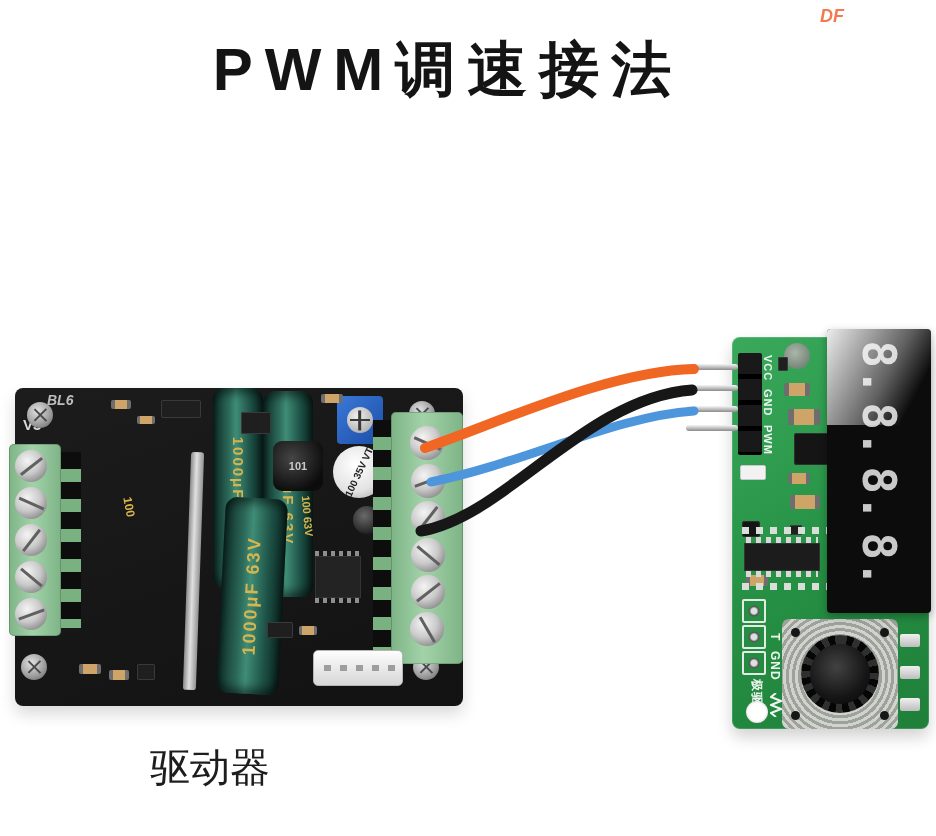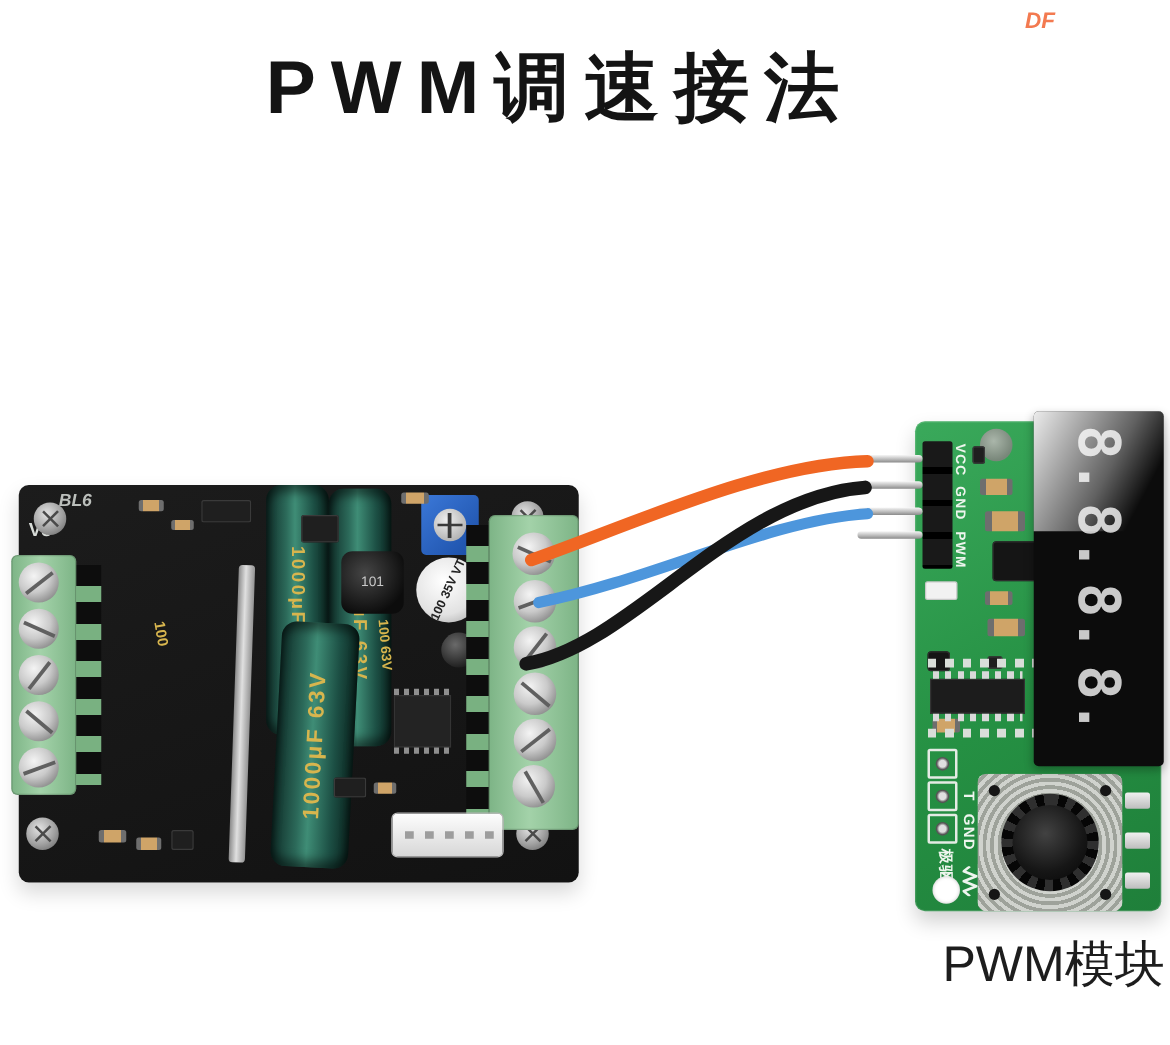--- a/index.html
+++ b/index.html
@@ -44,21 +44,21 @@
   .heatstrip{position:absolute;background:linear-gradient(90deg,#8a8a8a,#e0e0e0 45%,#929292);
              transform:rotate(2deg);border-radius:3px;}
   .trimmer{position:absolute;background:linear-gradient(135deg,#3b78d8,#1b4ea6);border-radius:4px;}
   .trimmer .core{position:absolute;left:50%;top:50%;width:26px;height:26px;border-radius:50%;
              transform:translate(-50%,-50%);background:radial-gradient(circle at 40% 35%,#efefef,#9f9f9f);}
   .trimmer .core::before,.trimmer .core::after{content:"";position:absolute;left:12%;top:45%;width:76%;
              height:10%;background:#3a3a3a;}
   .trimmer .core::after{transform:rotate(90deg);}
   .inductor{position:absolute;border-radius:9px;
              background:radial-gradient(circle at 38% 35%,#454545,#0c0c0c 75%);
-             display:flex;align-items:center;justify-content:center;color:#c9c9c9;font-size:11px;font-weight:400;}
+             display:flex;align-items:center;justify-content:center;color:#c9c9c9;font-size:11px;font-weight:700;}
   .whitecap{position:absolute;border-radius:50%;
              background:radial-gradient(circle at 42% 36%,#ffffff,#e2e2e2 60%,#9b9b9b);}
   .whitecap span{position:absolute;left:50%;top:50%;transform:translate(-50%,-50%) rotate(-65deg);
              color:#222;font-size:10px;font-weight:700;white-space:nowrap;text-align:center;}
   .smallcap{position:absolute;border-radius:50%;background:radial-gradient(circle at 40% 35%,#6a6a6a,#1f1f1f 75%);}
   .icchip{position:absolute;background:#232323;box-shadow:inset 0 0 0 1px #343434;}
   .icchip::before,.icchip::after{content:"";position:absolute;left:0;right:0;height:5px;
              background:repeating-linear-gradient(90deg,#8e8e8e 0 4px,transparent 4px 8px);}
   .icchip::before{top:-5px;} .icchip::after{bottom:-5px;}
   .smd{position:absolute;background:linear-gradient(90deg,#6e6e6e 0 18%,#cfa468 18% 82%,#6e6e6e 82%);
@@ -288,15 +288,15 @@
       <div class="glare"></div>
     </div>
   </div>
 
   <svg class="wires" width="936" height="836" viewBox="0 0 936 836">
     <path d="M 425 448 C 505 420, 610 371, 694 369" fill="none" stroke="#f06623" stroke-width="10" stroke-linecap="round"></path>
     <path d="M 431 482 C 525 463, 615 416, 694 411" fill="none" stroke="#4d96dc" stroke-width="9" stroke-linecap="round"></path>
     <path d="M 421 531 C 505 517, 585 398, 692 390" fill="none" stroke="#171717" stroke-width="11" stroke-linecap="round"></path>
   </svg>
 
-  <div class="caption" style="left:754px;top:744px;">PWM模块</div>
+  <div class="caption" style="left:150px;top:740px;">驱动器</div>
 
 </div>
 
 </body></html>

